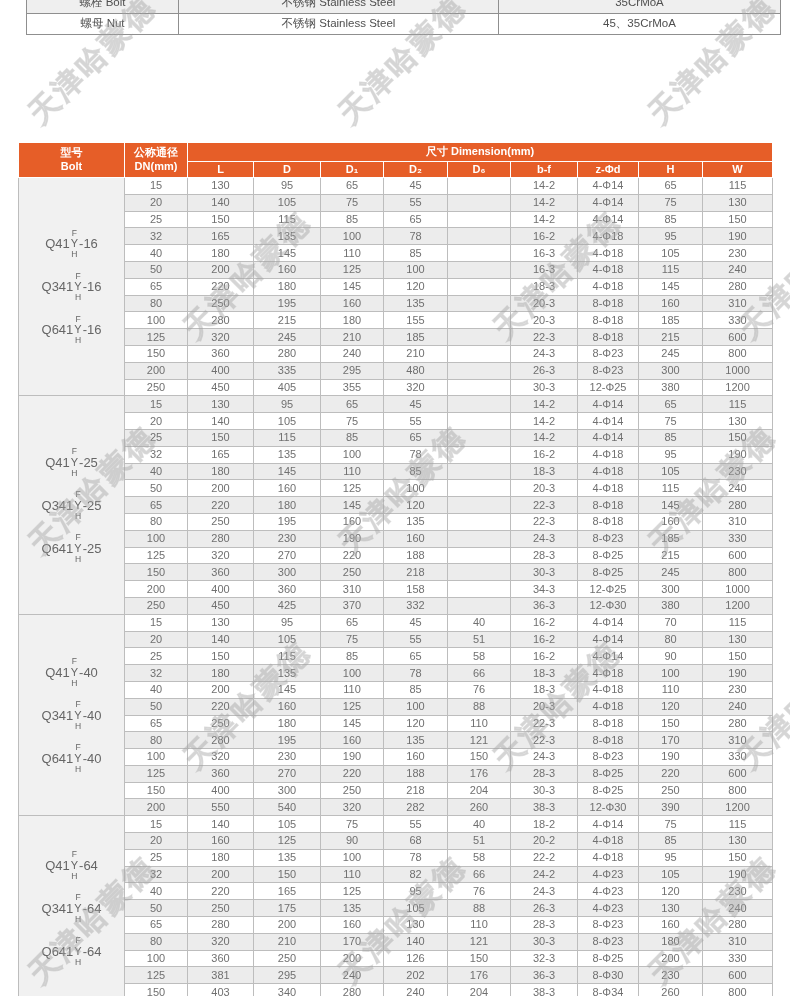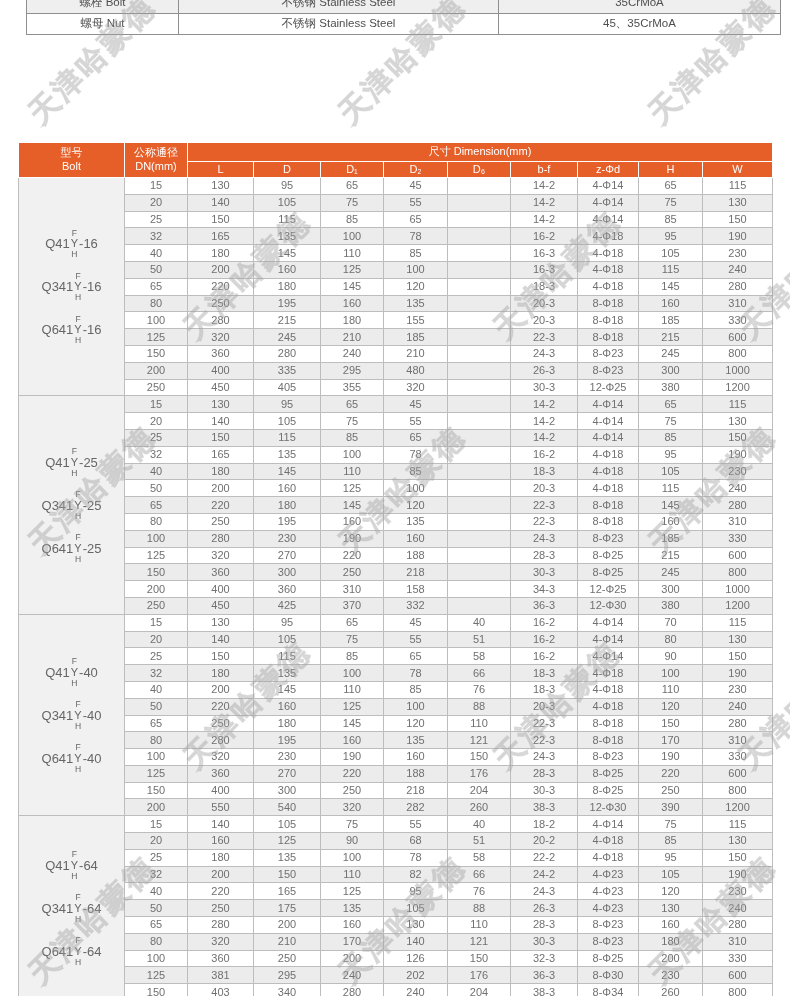--- a/index.html
+++ b/index.html
@@ -25,21 +25,21 @@
   
   #section-title{
     position:absolute;left:18px;top:120px;z-index:2;
     font-size:17px;font-weight:bold;color:#474747;letter-spacing:0.2px;margin-top:24px;
   }
   
   #dim-wrap{position:absolute;left:18px;top:142px;width:756px;z-index:2;}
   #dims{border-collapse:collapse;table-layout:fixed;width:754px;border:1px solid #9a9a9a;}
   #dims thead th{
     background:var(--accent,#E65E28);color:#fff;border:1px solid #fff;
-    font-size:11px;font-weight:normal;padding:0;line-height:1.25;
+    font-size:11px;font-weight:bold;padding:0;line-height:1.25;
   }
   #dims thead tr:first-child{height:19px;}
   #dims thead tr:last-child{height:16px;}
   #dims thead .two-line span{display:block;}
   #dims tbody td{
     border:1px solid #bdbdbd;height:15.8px;padding:0;text-align:center;
     font-size:11px;color:#707070;line-height:1;
   }
   #dims tbody tr.odd td{background:#ececec;}
   #dims tbody tr.even td{background:#ffffff;}

